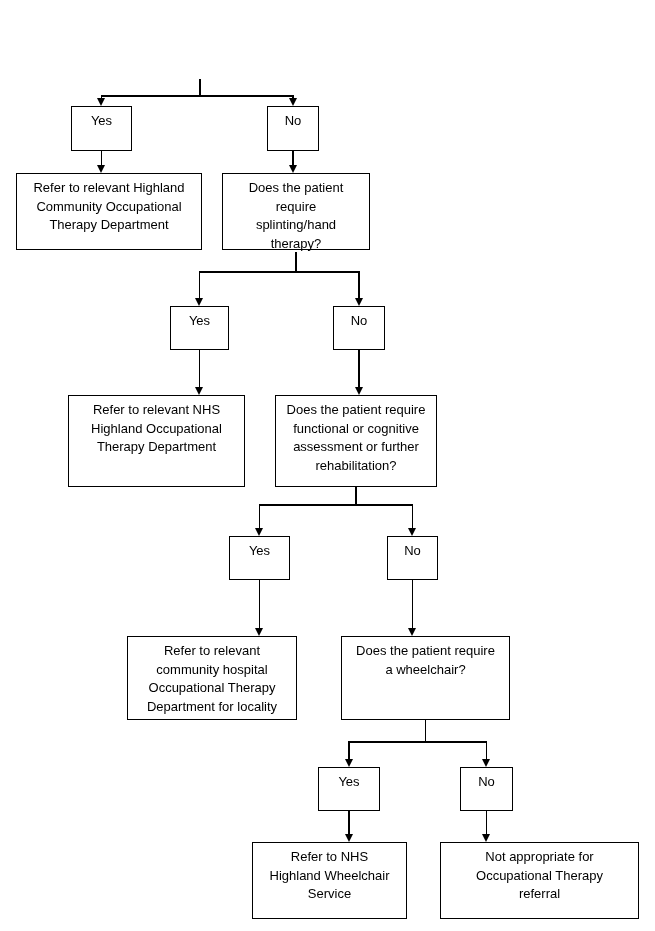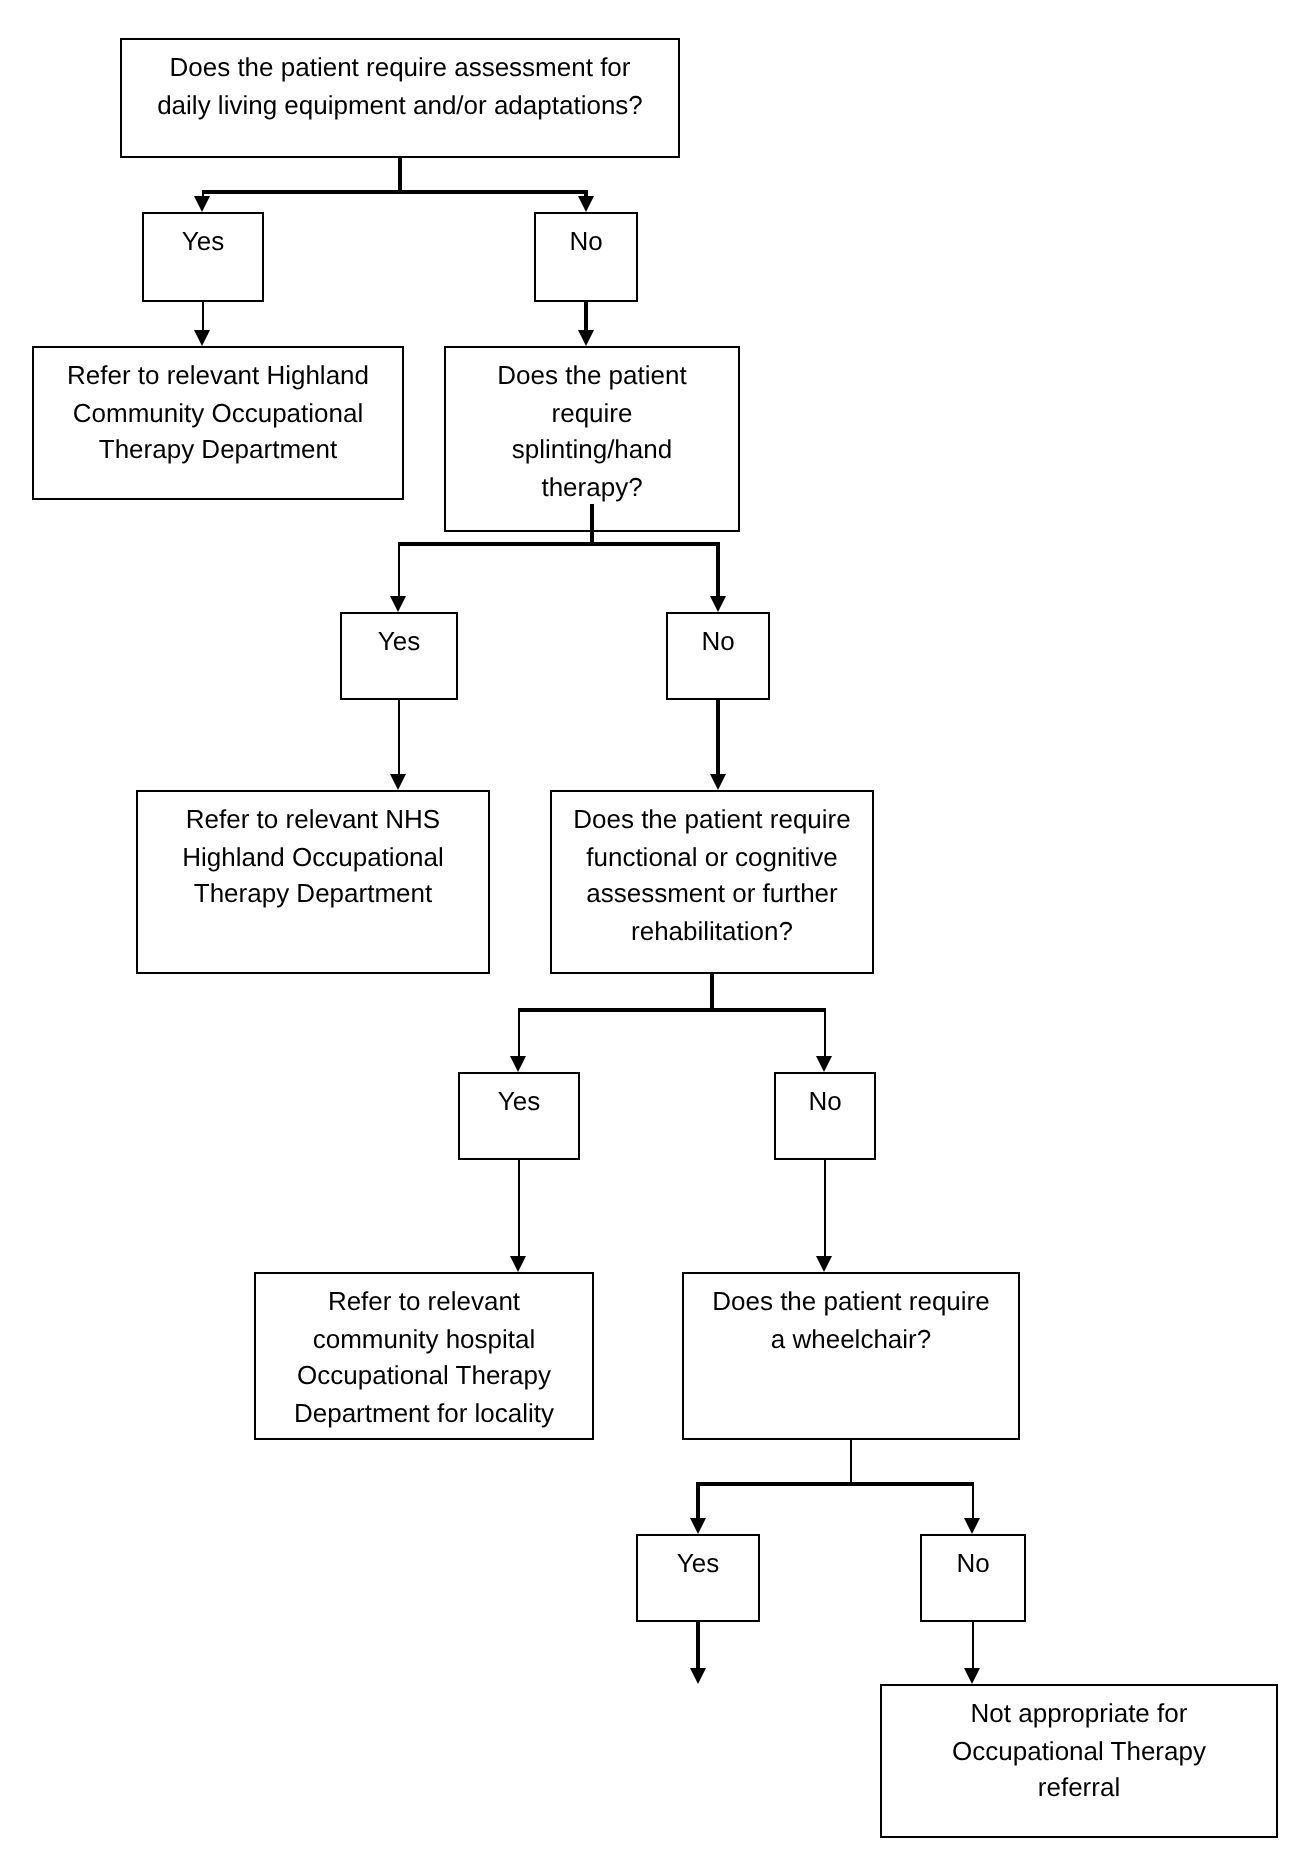--- a/index.html
+++ b/index.html
@@ -44,42 +44,40 @@
     border-left: 4.5px solid transparent;
     border-right: 4.5px solid transparent;
     border-top: 8px solid #000000;
   }
 </style>
 </head>
 <body>
 
 <div id="canvas">
 
-  <div class="node" style="left:60px;top:19px;width:280px;height:60px">Does the patient require assessment for
-daily living equipment and/or adaptations?</div>
 
   <div class="vl" style="left:199.25px;top:79px;height:16px"></div>
   <div class="hl" style="left:100.75px;top:95px;width:193px"></div>
   <div class="vl" style="left:100.75px;top:95px;height:4px"></div>
   <div class="ar" style="left:97px;top:98px"></div>
   <div class="vl" style="left:292.25px;top:95px;height:4px"></div>
   <div class="ar" style="left:288.5px;top:98px"></div>
 
   <div class="node" style="left:71px;top:106px;width:61px;height:45px">Yes</div>
   <div class="node" style="left:267px;top:106px;width:52px;height:45px">No</div>
 
   <div class="vl" style="left:100.75px;top:151px;height:14px"></div>
   <div class="ar" style="left:97px;top:165px"></div>
   <div class="vl" style="left:292.25px;top:151px;height:14px"></div>
   <div class="ar" style="left:288.5px;top:165px"></div>
 
   <div class="node" style="left:16px;top:173px;width:186px;height:77px">Refer to relevant Highland
 Community Occupational
 Therapy Department</div>
-  <div class="node" style="left:222px;top:173px;width:148px;height:93px">Does the patient
+  <div class="node" style="left:222px;top:173px;width:148px;height:77px">Does the patient
 require
 splinting/hand
 therapy?</div>
 
   <div class="vl" style="left:295.25px;top:252px;height:19px"></div>
   <div class="hl" style="left:198.75px;top:271px;width:161px"></div>
   <div class="vl" style="left:198.75px;top:271px;height:27px"></div>
   <div class="ar" style="left:195px;top:298px"></div>
   <div class="vl" style="left:358.25px;top:271px;height:27px"></div>
   <div class="ar" style="left:354.5px;top:298px"></div>
@@ -130,17 +128,20 @@
   <div class="ar" style="left:482px;top:759px"></div>
 
   <div class="node" style="left:318px;top:767px;width:62px;height:44px">Yes</div>
   <div class="node" style="left:460px;top:767px;width:53px;height:44px">No</div>
 
   <div class="vl" style="left:348.25px;top:811px;height:23px"></div>
   <div class="ar" style="left:344.5px;top:834px"></div>
   <div class="vl" style="left:485.75px;top:811px;height:23px"></div>
   <div class="ar" style="left:482px;top:834px"></div>
 
+  <div class="node" style="left:252px;top:842px;width:155px;height:77px">Refer to NHS
+Highland Wheelchair
+Service</div>
   <div class="node" style="left:440px;top:842px;width:199px;height:77px">Not appropriate for
 Occupational Therapy
 referral</div>
 
 </div>
 
 </body></html>

